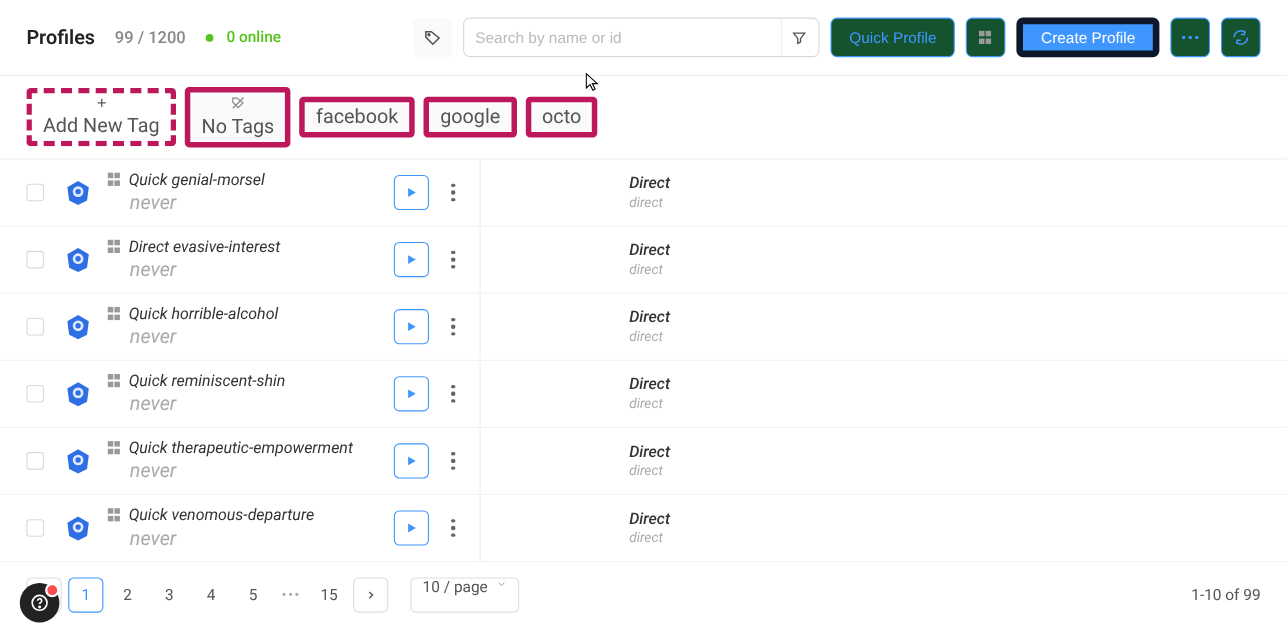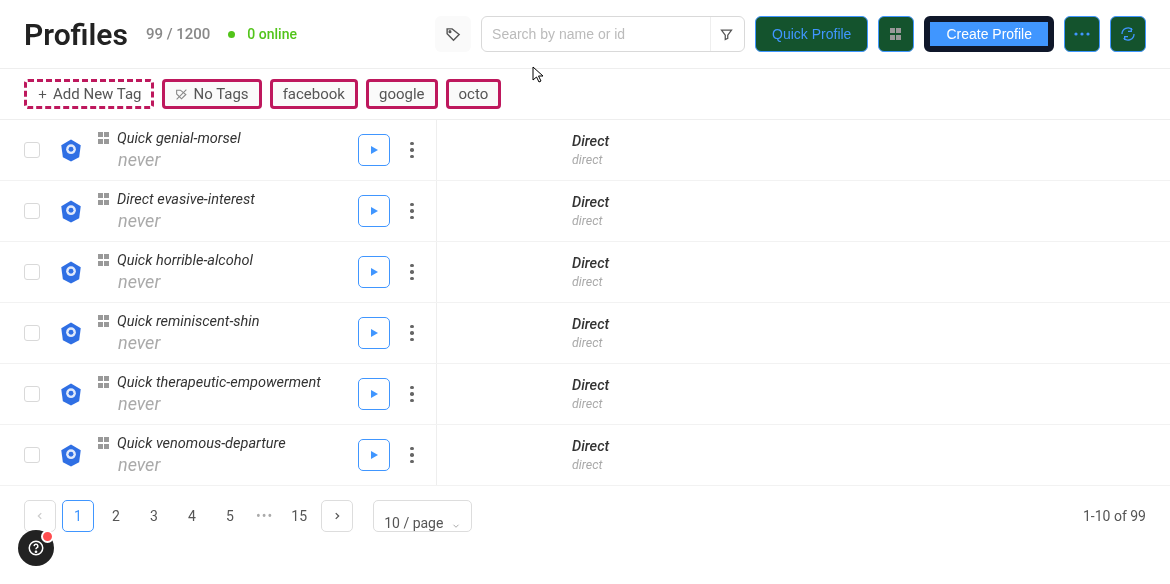--- a/index.html
+++ b/index.html
@@ -14,21 +14,21 @@
     overflow: hidden;
   }
   .header {
     display: flex;
     align-items: center;
     padding: 16px 24px;
     border-bottom: 1px solid #eee;
     gap: 10px;
   }
   .title {
-    font-size: 30px;
+    font-size: 18px;
     font-weight: 600;
     color: #222;
   }
   .count {
     font-size: 15px;
     color: #888;
     margin-left: 8px;
     font-weight: 500;
   }
   .online-dot {
@@ -57,21 +57,21 @@
     cursor: pointer;
     color: #555;
     background: #fafafa;
   }
   .search-wrap {
     display: flex;
     align-items: center;
     border: 1px solid #d9d9d9;
     border-radius: 6px;
     height: 36px;
-    width: 264px;
+    width: 324px;
     padding: 0 10px;
     color: #bbb;
   }
   .search-input {
     flex: 1;
     border: none;
     outline: none;
     font-size: 14px;
     background: transparent;
     color: #333;
@@ -110,30 +110,31 @@
     color: #fff;
     border: 6px solid #0f172a;
   }
   .tags-row {
     display: flex;
     align-items: center;
     gap: 8px;
     padding: 10px 24px;
   }
   .tag {
-    border: 3px solid #be185d;
+    border: 5px solid #be185d;
     border-radius: 4px;
     padding: 3px 10px;
-    font-size: 15px;
+    font-size: 18px;
     color: #555;
     background: #fafafa;
     display: flex;
     align-items: center;
     gap: 5px;
     cursor: pointer;
+    flex-direction: column;
   }
   .tag.dashed {
     border-style: dashed;
     background: #fff;
   }
   .table {
     border-top: 1px solid #eee;
     font-style: italic;
   }
   .row {
@@ -251,21 +252,21 @@
   }
   .page-btn.bordered { border-color: #ddd; }
   .page-btn.active { border-color: #4096ff; color: #4096ff; }
   .page-btn.disabled { color: #ccc; cursor: default; }
   .ellipsis-pg { color:#aaa; padding:0 4px; letter-spacing:1px;}
   .select-pg {
     border: 1px solid #ddd;
     border-radius: 5px;
     height: 32px;
     display: flex;
-    align-items: flex-end;
+    align-items: flex-start;
     padding: 0 10px;
     gap: 8px;
     margin-left: 14px;
     cursor:pointer;
     color:#555;
   }
   .page-info {
     margin-left: auto;
     color: #555;
     font-size: 14px;

